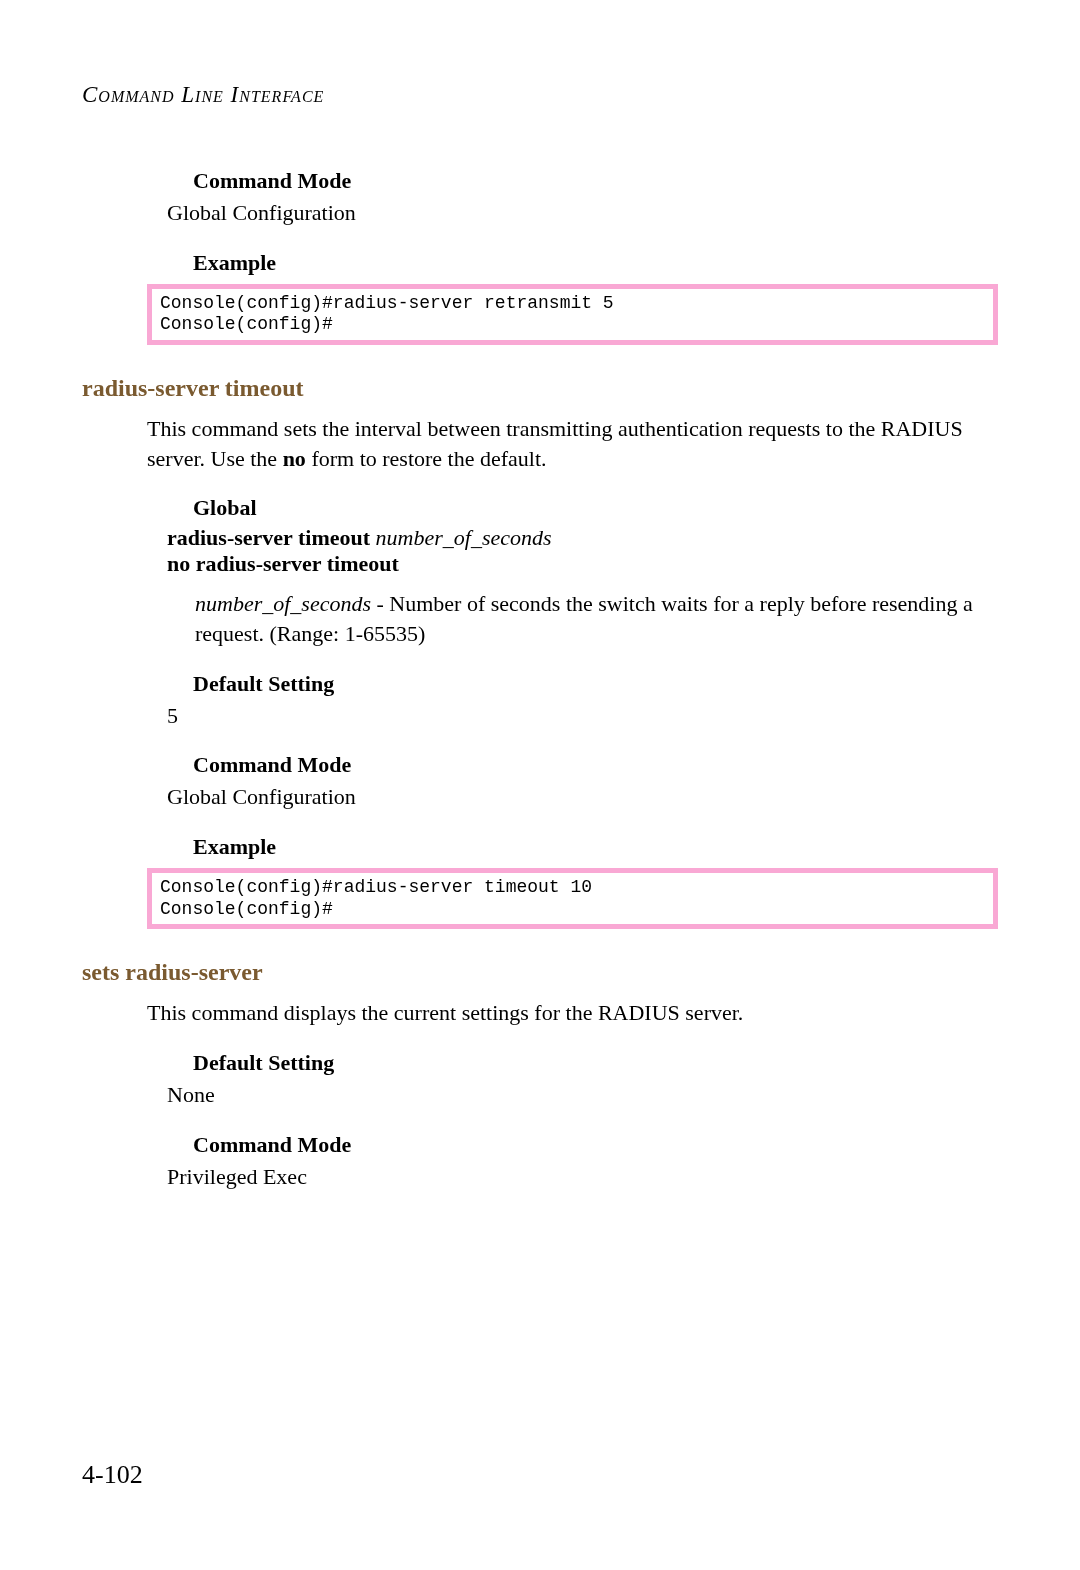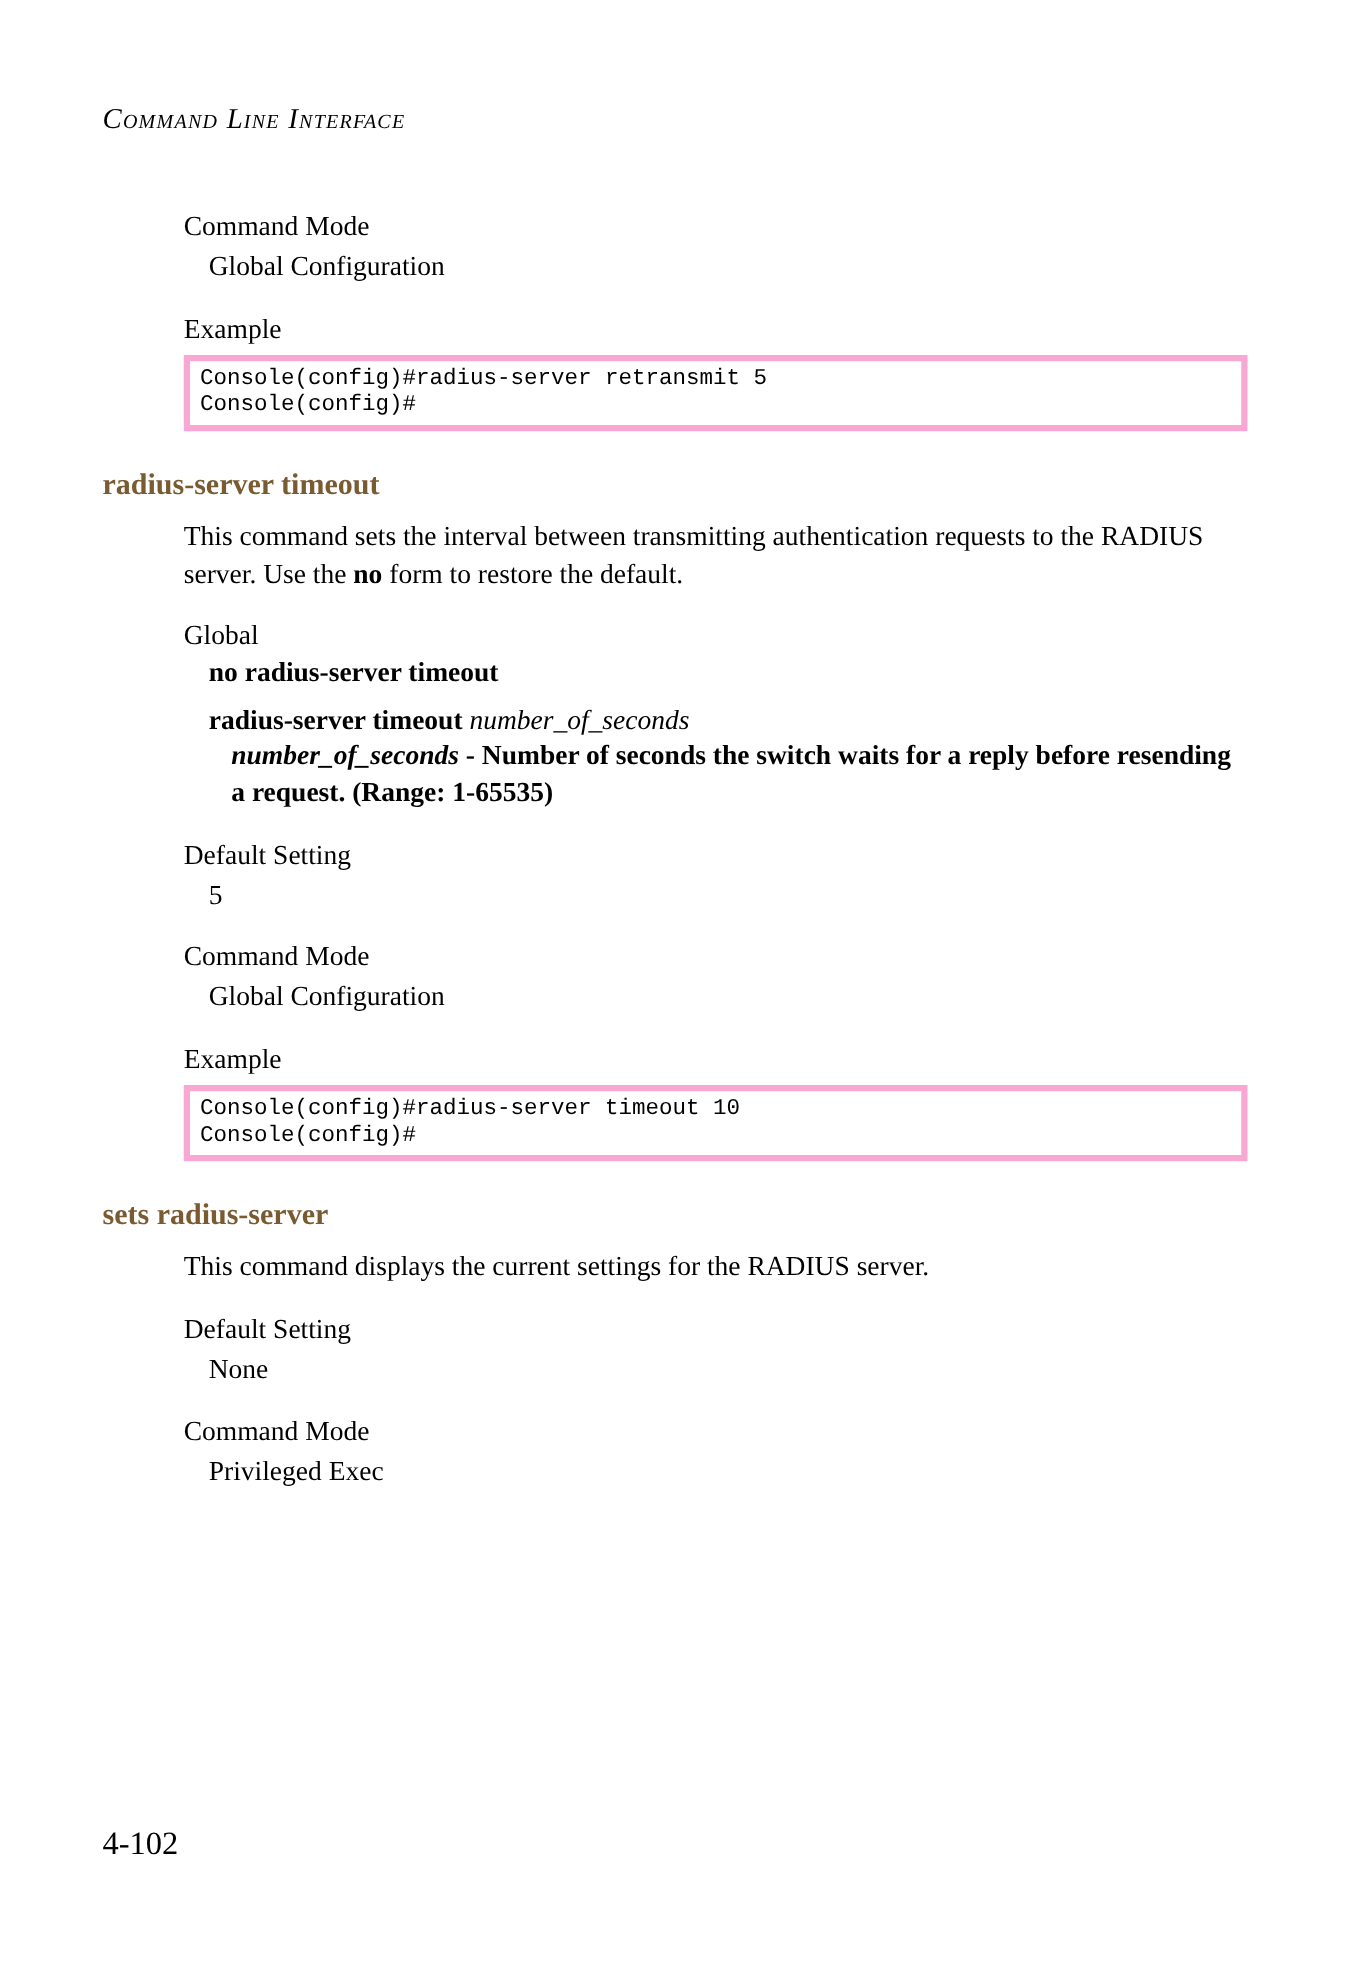--- a/index.html
+++ b/index.html
@@ -19,24 +19,25 @@
     font-style: italic;
     font-variant: small-caps;
     font-size: 23px;
     letter-spacing: 1px;
     margin-bottom: 60px;
   }
   .sub-indent {
     margin-left: 65px;
   }
   .sect-label {
-    font-weight: normal;
+    font-weight: bold;
     font-size: 22px;
     margin-top: 22px;
     margin-bottom: 4px;
+    margin-left: 46px;
   }
   .body-text {
     font-size: 22px;
     line-height: 1.35;
   }
   .code-box {
     border: 5px solid #f9a8d4;
     font-family: "Courier New", Courier, monospace;
     font-size: 18px;
     padding: 4px 8px;
@@ -86,28 +87,28 @@
 
   <div class="cmd-heading">radius-server timeout</div>
 
   <div class="sub-indent body-text">
     <span>This command sets the interval between transmitting authentication requests to the RADIUS server. Use the </span><span class="syntax-bold">no</span><span> form to restore the default.</span>
   </div>
 
   <div class="sub-indent">
     <div class="sect-label">Global</div>
 
-    <div class="syntax-line1 syntax-bold" style="margin-left:20px; margin-bottom:12px;">no radius-server timeout</div>
     <div class="syntax-line1" style="margin-left:20px;">
       <span class="syntax-bold">radius-server timeout</span>
       <span> </span>
       <span class="syntax-ital">number_of_seconds</span>
     </div>
+    <div class="syntax-line1 syntax-bold" style="margin-left:20px; margin-bottom:12px;">no radius-server timeout</div>
 
-    <div class="body-text" style="margin-left:38px;font-weight:bold;">
+    <div class="body-text" style="margin-left:48px;">
       <span class="syntax-ital">number_of_seconds</span><span> - Number of seconds the switch waits for a reply before resending a request. (Range: 1-65535)</span>
     </div>
 
     <div class="sect-label">Default Setting</div>
     <div class="body-text" style="margin-left:20px;">5</div>
 
     <div class="sect-label">Command Mode</div>
     <div class="body-text" style="margin-left:20px;">Global Configuration</div>
 
     <div class="sect-label">Example</div>

